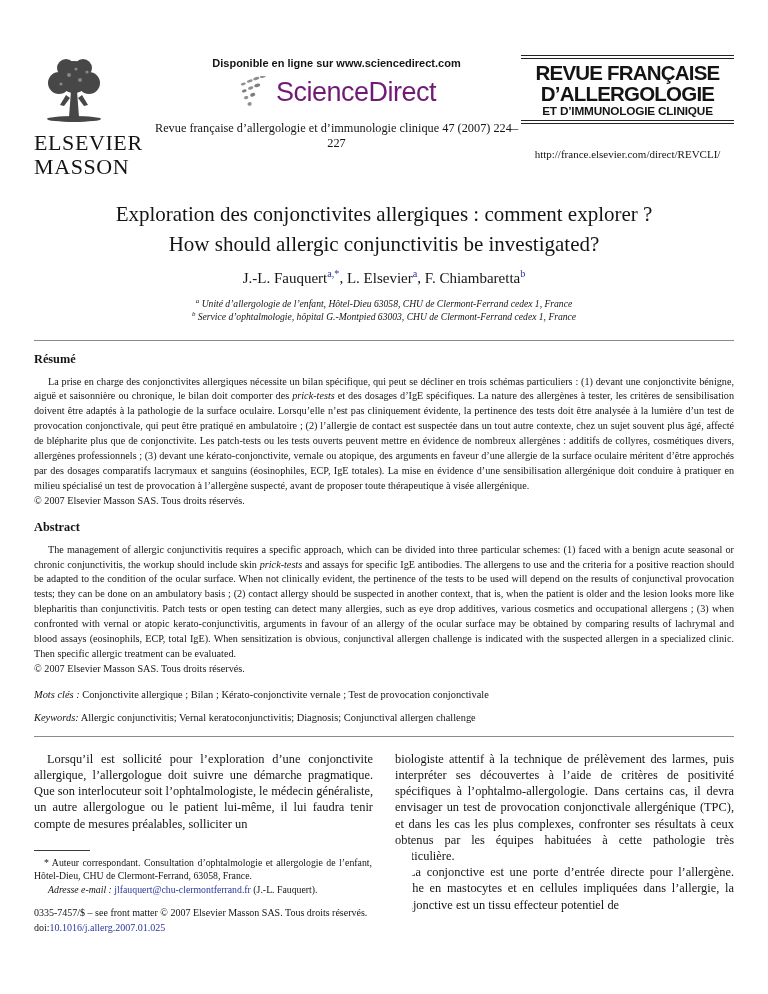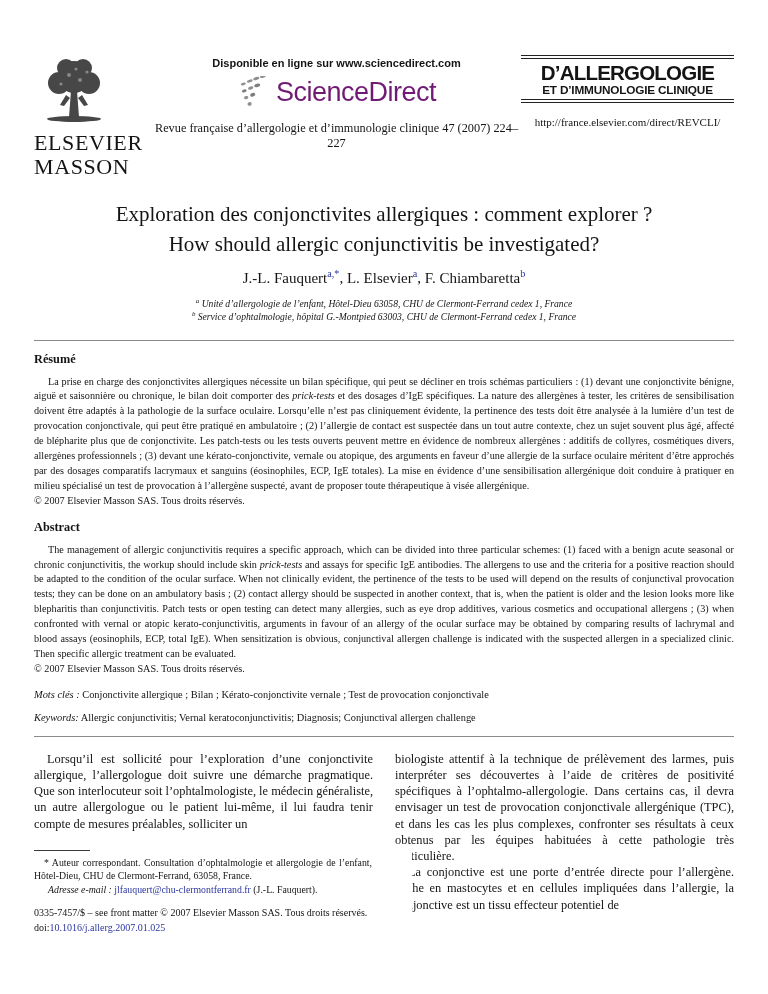--- a/index.html
+++ b/index.html
@@ -20,21 +20,21 @@
   .online { font-family:"Liberation Sans", sans-serif; font-weight:bold; font-size:11px; }
   .sd-row { margin-top:7px; display:flex; justify-content:center; align-items:center; gap:3px; }
   .sd-text { font-family:"Liberation Sans", sans-serif; font-size:27px; color:#701a75; letter-spacing:-0.5px; }
   .citation { margin-top:13px; font-size:12.3px; }
   .right-head { width:213px; flex:0 0 auto; }
   .dbl { border-top:1px solid #222; border-bottom:1px solid #222; height:4px; }
   .jbox-inner { padding:3px 0 2px 0; text-align:center;
     font-family:"Liberation Sans", sans-serif; font-weight:bold; }
   .jl-big { font-size:20.5px; line-height:21px; letter-spacing:-0.8px; }
   .jl-small { font-size:11.8px; line-height:14px; letter-spacing:-0.2px; }
-  .jurl { margin-top:13px; font-size:11px; text-align:center; }
+  .jurl { margin-top:24px; font-size:11px; text-align:center; }
   
   .title-line { text-align:center; font-size:21px; line-height:26px; }
   .title-fr { margin-top:22px; }
   .title-en { margin-top:4px; }
   .authors { text-align:center; margin-top:13px; font-size:15px; }
   .sup-blue { color:var(--link); font-size:0.68em; vertical-align:super; line-height:0; }
   .affils { margin-top:10px; text-align:center; font-style:italic; font-size:9.6px; line-height:13.5px; }
   .sup-aff { font-size:0.72em; vertical-align:super; line-height:0; }
   
   .rule { border:none; border-top:1.5px solid var(--rule); margin:16px 0 0 0; }
@@ -114,20 +114,21 @@
           </g>
         </svg>
         <span class="sd-text">ScienceDirect</span>
       </div>
       <div class="citation">Revue française d’allergologie et d’immunologie clinique 47 (2007) 224–227</div>
     </div>
 
     <div class="right-head">
       <div class="dbl"></div>
       <div class="jbox-inner">
+        <div class="jl-big">REVUE FRANÇAISE</div>
         <div class="jl-big">D’ALLERGOLOGIE</div>
         <div class="jl-small">ET D’IMMUNOLOGIE CLINIQUE</div>
       </div>
       <div class="dbl"></div>
       <div class="jurl">http://france.elsevier.com/direct/REVCLI/</div>
     </div>
   </div>
 
   <div class="title-line title-fr">Exploration des conjonctivites allergiques : comment explorer ?</div>
   <div class="title-line title-en">How should allergic conjunctivitis be investigated?</div>

